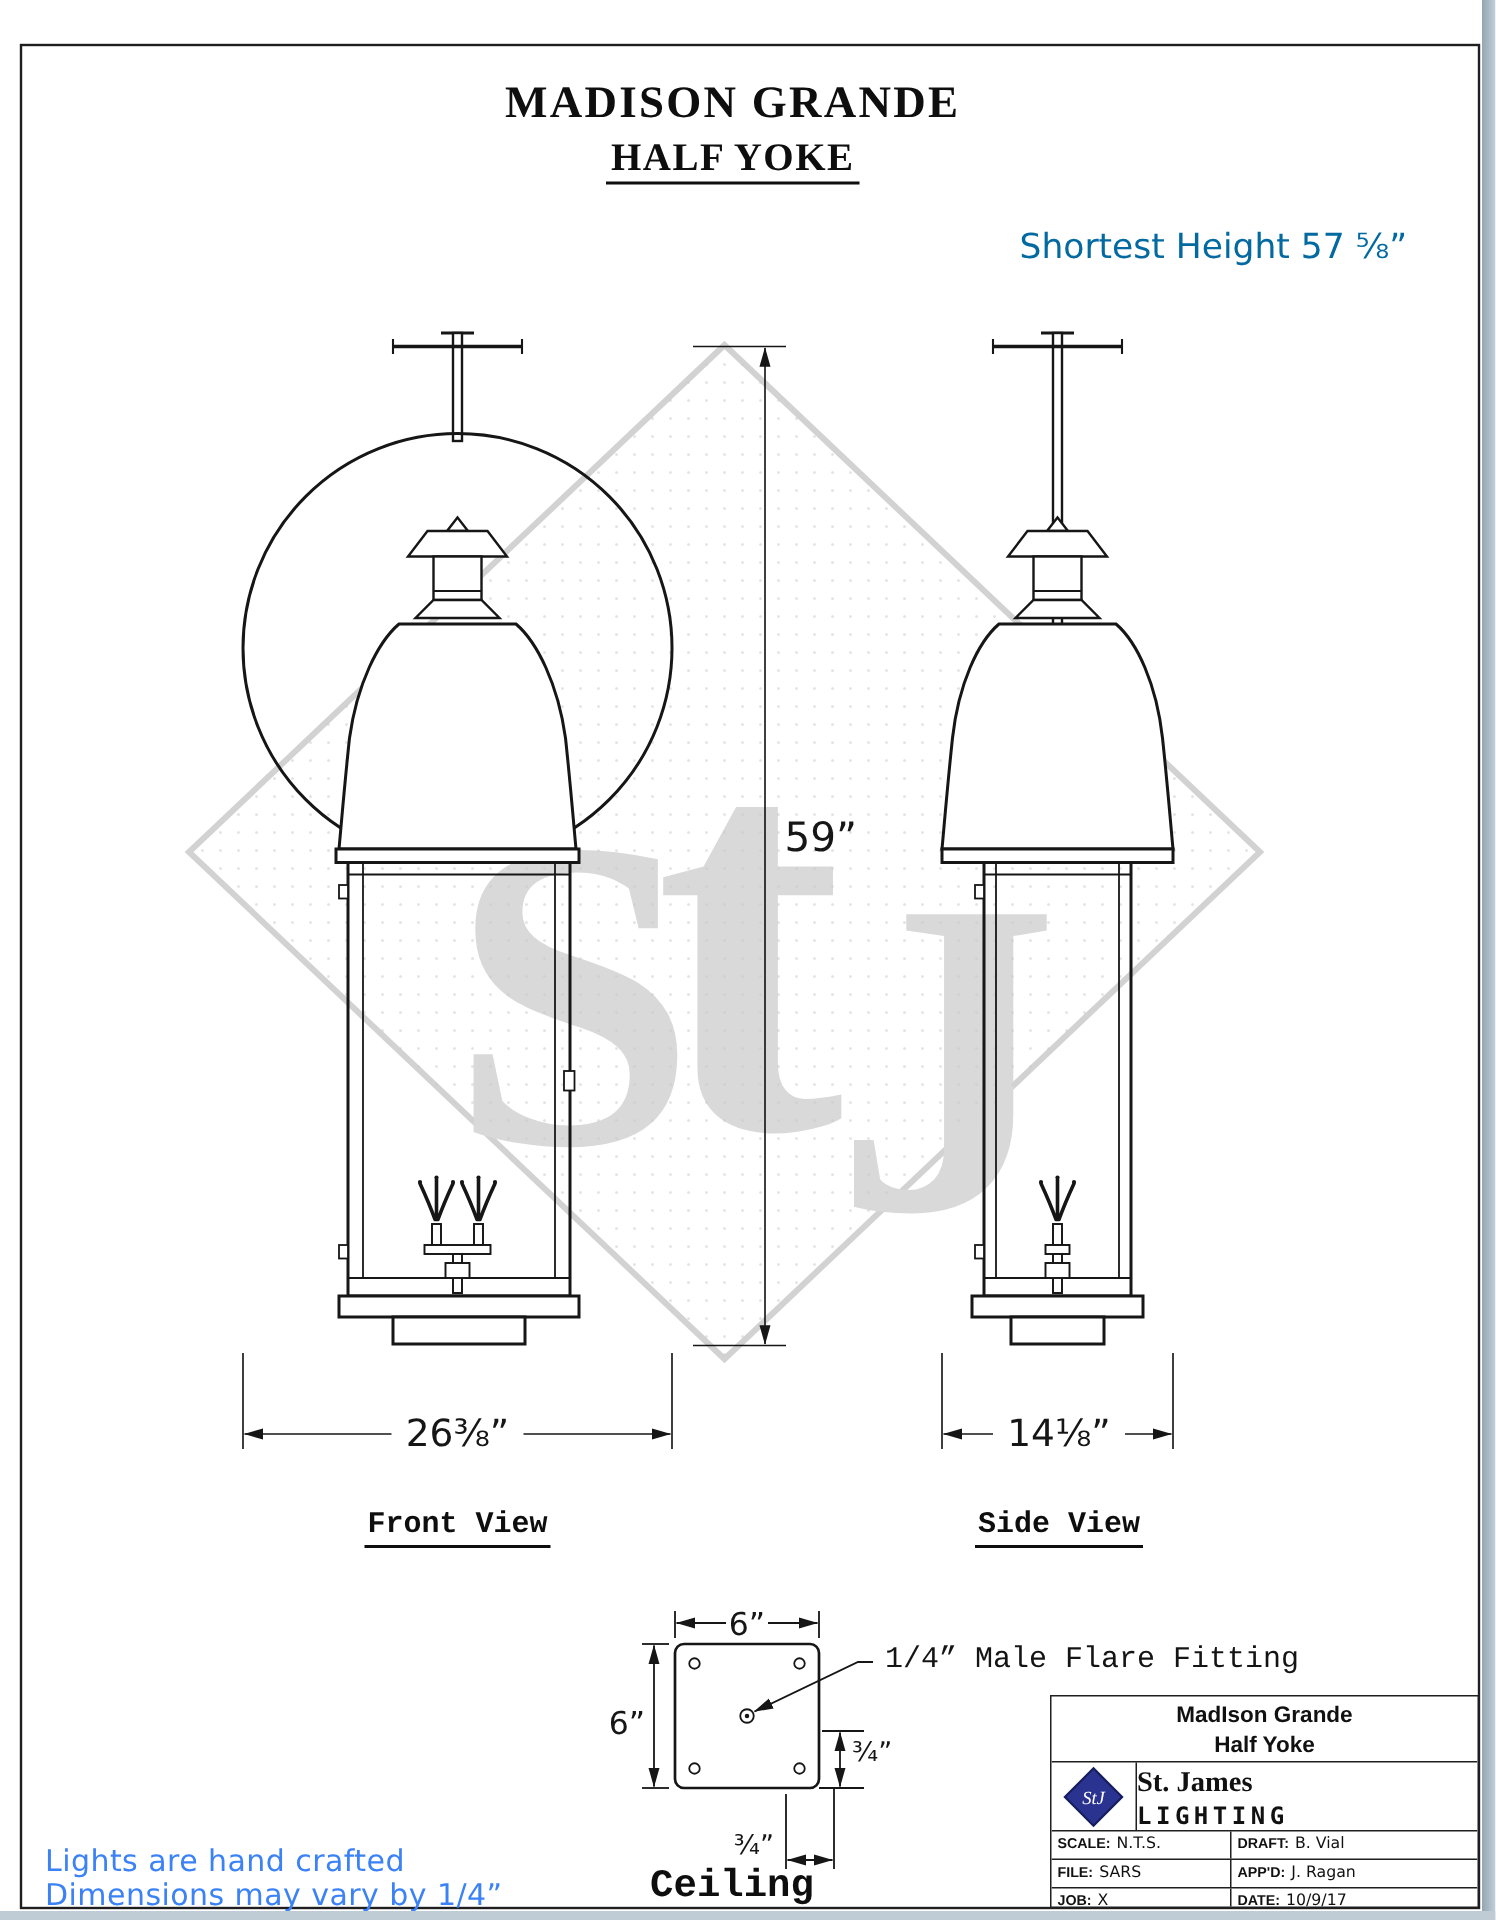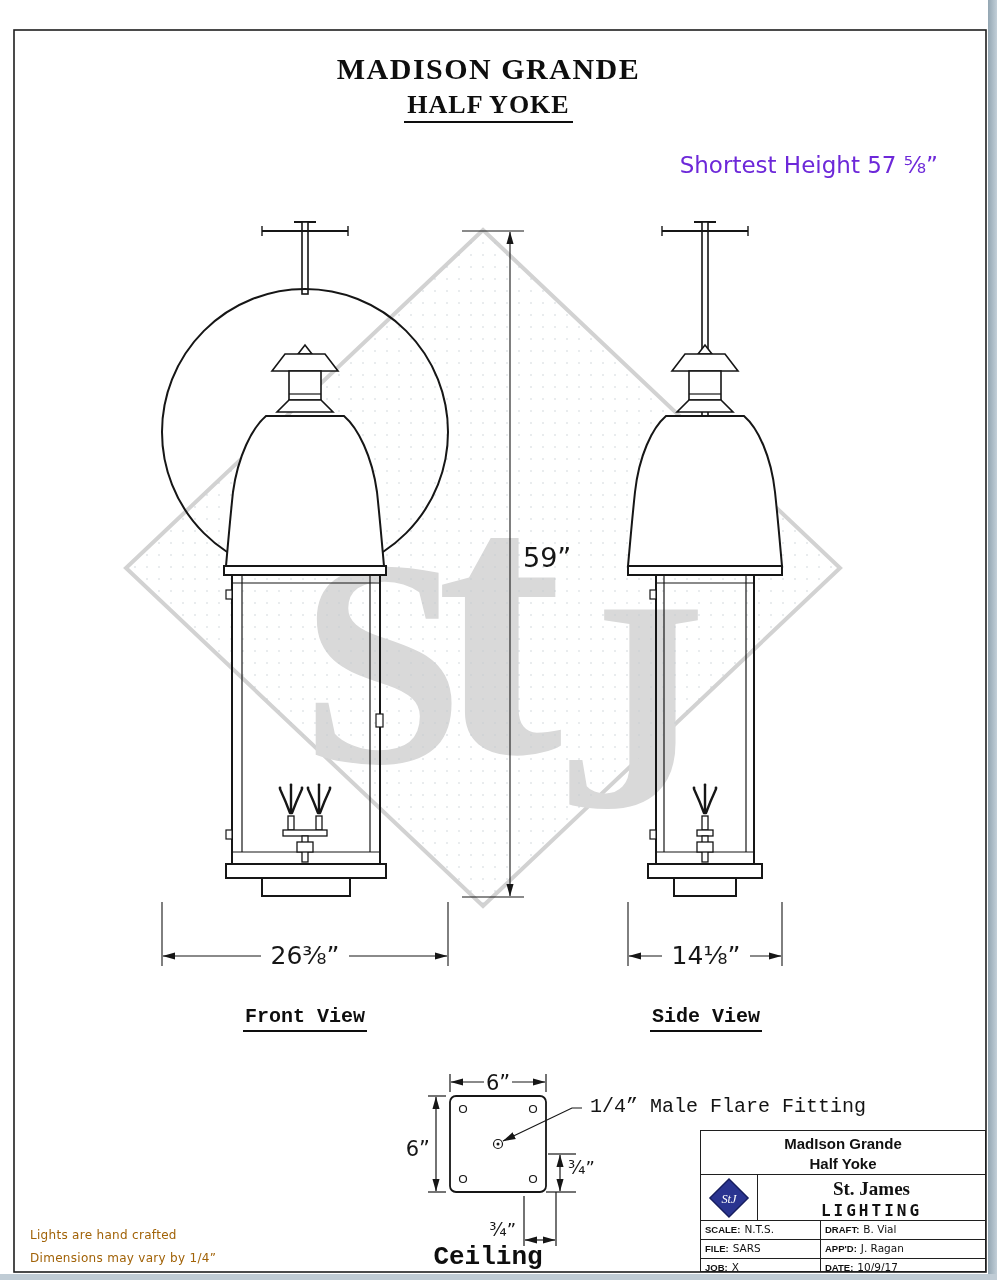--- a/index.html
+++ b/index.html
@@ -13,33 +13,33 @@
   .dimtxt-md{font-family:"DejaVu Sans",sans-serif;font-size:21px;fill:#161616;}
   .dimtxt-sm{font-family:"DejaVu Sans",sans-serif;font-size:18px;fill:#161616;}
   .wm-letter{font-family:"Liberation Serif",serif;font-weight:bold;fill:#d9d9d9;}
   .abs{position:absolute;}
   .page-title{top:52px;left:0;right:20px;text-align:center;
     font-family:"Liberation Serif",serif;font-weight:bold;font-size:30px;letter-spacing:1.5px;color:#0e0e0e;}
   .page-subtitle{top:90px;left:0;right:20px;text-align:center;
     font-family:"Liberation Serif",serif;font-weight:bold;font-size:26px;letter-spacing:1px;color:#0e0e0e;}
   .page-subtitle span{display:inline-block;border-bottom:2.5px solid #0e0e0e;padding:0 3px 1px;}
   .shortest{top:152px;left:640px;width:298px;text-align:right;
-    font-family:"DejaVu Sans",sans-serif;font-size:23px;color:#6d28d9;}
+    font-family:"DejaVu Sans",sans-serif;font-size:23px;color:#0369a1;}
   .viewlabel{text-align:center;font-family:"Liberation Serif",serif;font-weight:bold;font-size:20px;color:#0e0e0e;}
   .viewlabel span{display:inline-block;border-bottom:2px solid #0e0e0e;padding:0 2px 2px;font-family:Liberation Mono, monospace;}
   .fitting-label{top:1095px;left:590px;font-family:Liberation Mono, monospace;font-size:20px;color:#141414;}
-  .notes{left:30px;font-family:"DejaVu Sans",sans-serif;font-size:12px;color:#a16207;letter-spacing:.3px;}
+  .notes{left:30px;font-family:"DejaVu Sans",sans-serif;font-size:20px;color:#3b82f6;letter-spacing:.3px;}
   
   .titleblock{left:700px;top:1130px;width:286px;height:142px;border:1.8px solid #1f1f1f;
     box-sizing:border-box;background:#fff;overflow:hidden;}
   .tb-name{height:44px;border-bottom:1.8px solid #1f1f1f;text-align:center;
     font-weight:bold;font-size:15px;line-height:1.32;padding-top:3px;box-sizing:border-box;}
   .tb-brand{height:46px;border-bottom:1.8px solid #1f1f1f;display:flex;box-sizing:border-box;}
   .tb-logo{width:57px;border-right:1.8px solid #1f1f1f;display:flex;align-items:center;justify-content:center;box-sizing:border-box;text-align:right;}
-  .tb-brandname{flex:1;text-align:center;padding-top:3px;}
+  .tb-brandname{flex:1;text-align:left;padding-top:3px;}
   .tb-company{font-family:"Liberation Serif",serif;font-weight:bold;font-size:19px;}
   .tb-company-sub{font-family:"DejaVu Sans Mono",monospace;font-weight:bold;font-size:16px;letter-spacing:3px;margin-top:1px;}
   .tb-row{height:19px;border-bottom:1.8px solid #1f1f1f;display:flex;font-size:10px;box-sizing:border-box;}
   .tb-cell-l{width:120px;border-right:1.8px solid #1f1f1f;padding:2px 4px 0;box-sizing:border-box;white-space:nowrap;}
   .tb-cell-r{flex:1;padding:2px 4px 0;box-sizing:border-box;white-space:nowrap;}
   .tb-row b{font-size:9.5px;margin-right:4px;}
   .tb-row span{font-family:"DejaVu Sans",sans-serif;font-size:10.5px;}
   .edge-right{right:0;top:0;width:9px;height:1280px;background:linear-gradient(to right,#93a6b2,#c2cfd8);}
   .edge-bottom{left:0;top:1274px;width:997px;height:6px;background:#c0ccd5;}
 </style>

